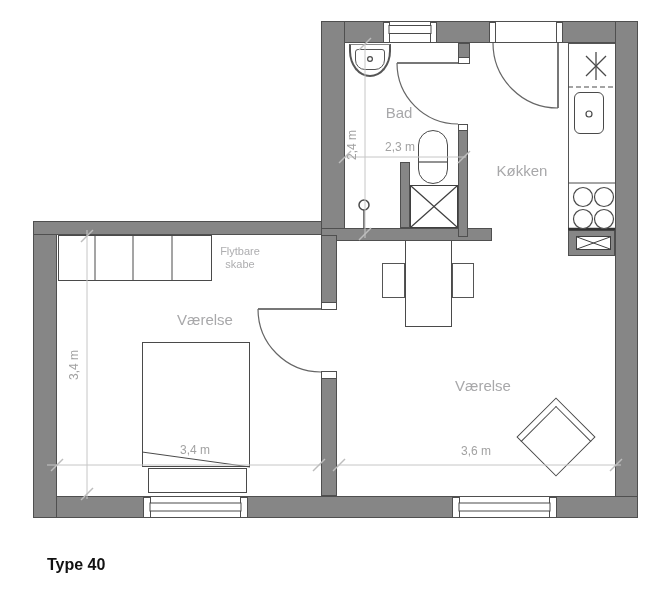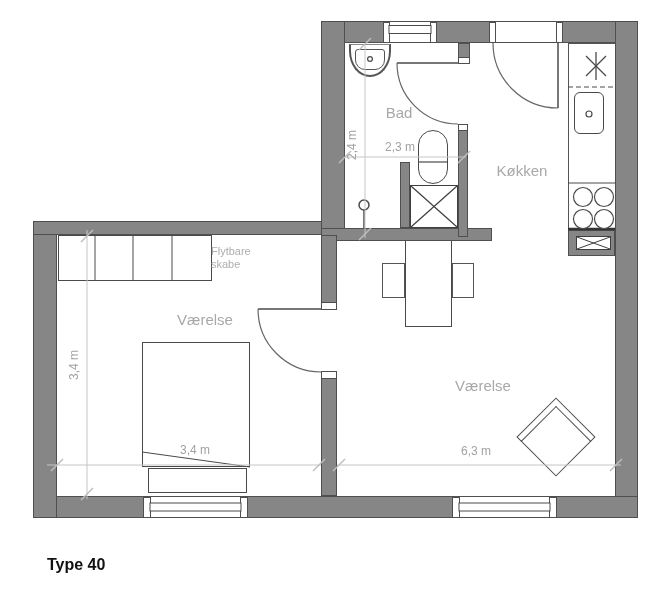--- a/index.html
+++ b/index.html
@@ -9,21 +9,21 @@
   .cap{position:absolute;background:#fff;border:1px solid #4f4f4f;box-sizing:border-box;z-index:3;}
   .opening{position:absolute;background:#fff;z-index:3;}
   .jamb{position:absolute;background:#fff;border:1px solid #4f4f4f;box-sizing:border-box;z-index:3;}
   .furn{position:absolute;background:#fff;border:1.5px solid #4a4a4a;box-sizing:border-box;z-index:1;}
   .furn2{position:absolute;background:#fff;border:1px solid #555;box-sizing:border-box;z-index:1;}
   .fix{position:absolute;background:#fff;box-sizing:border-box;z-index:3;}
   svg.lines{position:absolute;left:0;top:0;z-index:4;pointer-events:none;}
   .label{position:absolute;color:#a8a8aa;font-size:15px;text-align:center;z-index:5;white-space:nowrap;}
   .dim{position:absolute;color:#a2a2a2;font-size:12px;text-align:center;z-index:5;white-space:nowrap;}
   .rot{transform:rotate(-90deg);transform-origin:center center;}
-  .small-label{position:absolute;color:#aeaeb0;font-size:11px;line-height:13px;z-index:5;}
+  .small-label{position:absolute;color:#aeaeb0;font-size:11px;line-height:13px;text-align:center;z-index:5;}
   .title{position:absolute;color:#111;font-size:16px;font-weight:bold;z-index:5;}
   .armchair{position:absolute;left:528px;top:409px;width:56px;height:56px;background:#fff;
             border:1.5px solid #4a4a4a;transform:rotate(45deg);box-sizing:border-box;z-index:1;}
   .armchair-back{position:absolute;left:5px;top:5px;right:-1px;bottom:-1px;
             border-top:1.5px solid #4a4a4a;border-left:1.5px solid #4a4a4a;}
 </style>
 </head>
 <body>
 
 <div id="canvas">
@@ -152,16 +152,16 @@
 
   <div class="small-label" style="left:211px;top:245px;width:58px;">
     <div>Flytbare</div>
     <div>skabe</div>
   </div>
 
   <div class="dim rot" style="left:332px;top:138px;width:40px;">2,4 m</div>
   <div class="dim" style="left:375px;top:140px;width:50px;">2,3 m</div>
   <div class="dim rot" style="left:54px;top:358px;width:40px;">3,4 m</div>
   <div class="dim" style="left:170px;top:443px;width:50px;">3,4 m</div>
-  <div class="dim" style="left:451px;top:444px;width:50px;">6,3 m</div>
+  <div class="dim" style="left:451px;top:444px;width:50px;">3,6 m</div>
 
   <div class="title" style="left:47px;top:556px;">Type 40</div>
 </div>
 
 </body></html>

